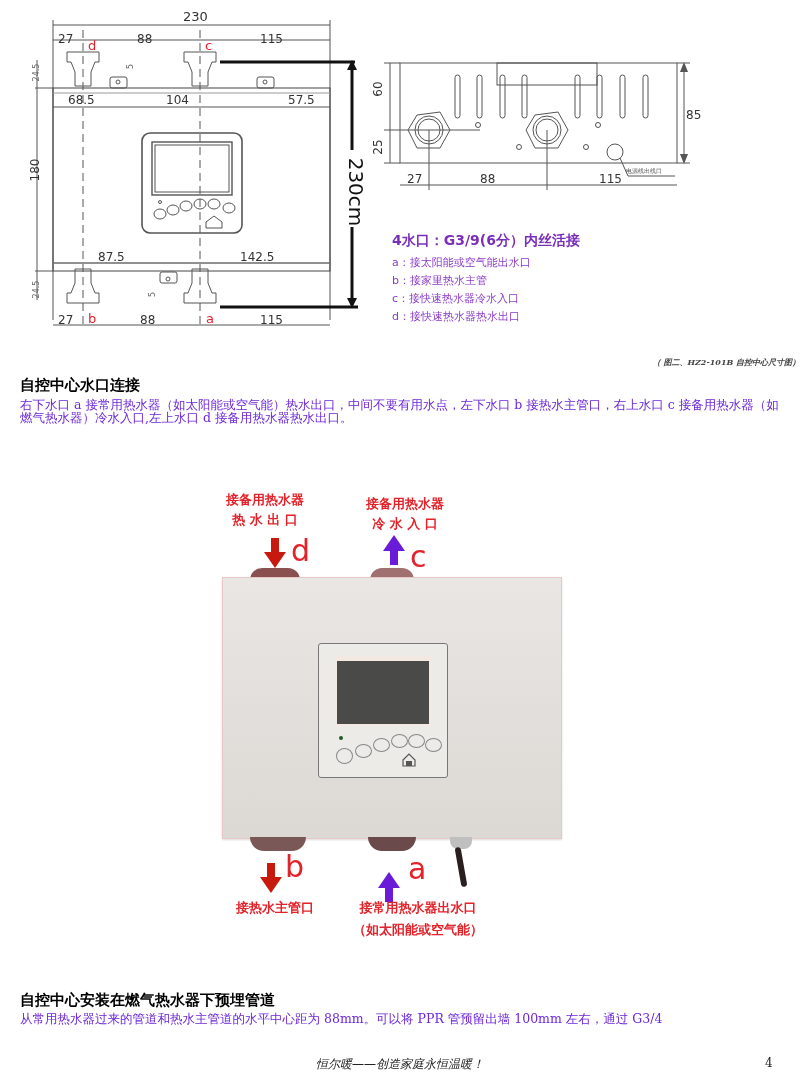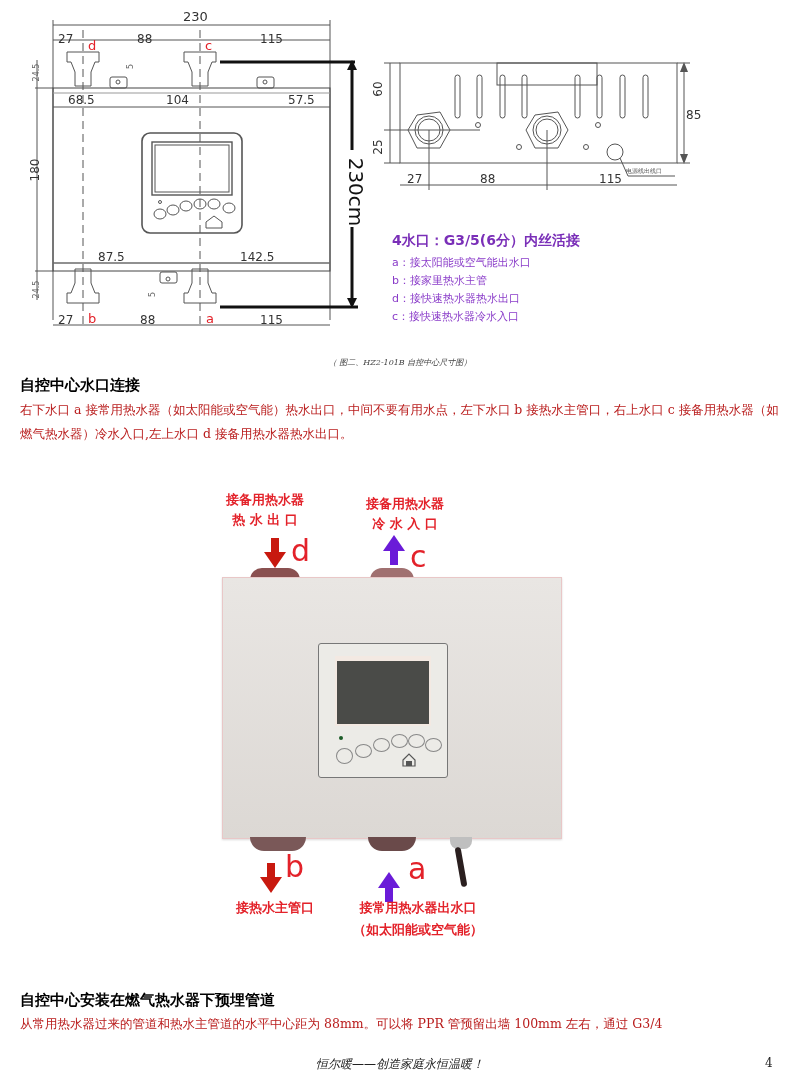--- a/index.html
+++ b/index.html
@@ -4,23 +4,23 @@
 <style>
   html, body { margin:0; padding:0; background:#ffffff; }
   body { width:800px; height:1085px; position:relative; overflow:hidden; font-family:"DejaVu Serif", serif; color:#111; }
   .abs { position:absolute; }
   .dim { font-family:"DejaVu Sans", sans-serif; font-size:12px; color:#333; }
   .dim-sm { font-family:"DejaVu Sans", sans-serif; font-size:8px; color:#666; }
   .red { color:#e3222a; font-family:"DejaVu Sans", sans-serif; }
   .legend { position:absolute; left:392px; top:232px; width:290px; font-family:"DejaVu Sans", sans-serif; color:#7a2fb8; }
   .legend .title { font-size:14px; font-weight:bold; color:#7a2fb8; margin-bottom:4px; }
   .legend .item { font-size:11px; line-height:18px; color:#8a3cc9; }
-  .caption { position:absolute; top:357px; left:0; width:800px; text-align:center; font-size:8px; font-style:italic; color:#444; }
+  .caption { position:absolute; top:357px; left:0; width:800px; text-align:right; font-size:8px; font-style:italic; color:#444;font-weight:bold; }
   .h2 { position:absolute; left:20px; font-family:"DejaVu Sans", sans-serif; font-weight:bold; font-size:15px; color:#000; }
-  .para { position:absolute; left:20px; width:765px; font-size:12.5px; line-height:24px; color:#b91c1c; }
+  .para { position:absolute; left:20px; width:765px; font-size:12.5px; line-height:13px; color:#6d28d9; }
   .photo-label { position:absolute; font-family:"DejaVu Sans", sans-serif; font-weight:bold; font-size:13px; color:#e3222a; text-align:center; line-height:20px; }
   .photo-letter { position:absolute; font-family:"DejaVu Sans", sans-serif; font-size:30px; color:#e3222a; line-height:30px; }
   .footer { position:absolute; top:1056px; left:0; width:800px; text-align:center; font-size:12px; font-style:italic; color:#222; }
   .pageno { position:absolute; top:1056px; left:765px; font-size:12px; color:#222; }
 </style>
 </head>
 <body>
 
 <div class="abs" style="left:0;top:0;width:370px;height:340px;">
   <svg width="370" height="340" style="position:absolute;left:0;top:0;">
@@ -151,25 +151,25 @@
   <span class="abs dim" style="left:0px;top:42px;transform:rotate(-90deg);">60</span>
   <span class="abs dim" style="left:0px;top:100px;transform:rotate(-90deg);">25</span>
   <span class="abs dim" style="left:316px;top:68px;">85</span>
   <span class="abs dim" style="left:37px;top:132px;">27</span>
   <span class="abs dim" style="left:110px;top:132px;">88</span>
   <span class="abs dim" style="left:229px;top:132px;">115</span>
   <span class="abs" style="left:256px;top:127px;font-family:'DejaVu Sans',sans-serif;font-size:6px;color:#555;">电源线出线口</span>
 </div>
 
 <div class="legend">
-  <div class="title">4水口：G3/5(6分）内丝活接</div>
+  <div class="title">4水口：G3/9(6分）内丝活接</div>
   <div class="item">a：接太阳能或空气能出水口</div>
   <div class="item">b：接家里热水主管</div>
+  <div class="item">c：接快速热水器冷水入口</div>
   <div class="item">d：接快速热水器热水出口</div>
-  <div class="item">c：接快速热水器冷水入口</div>
 </div>
 
 <div class="caption">（ 图二、HZ2-101B 自控中心尺寸图）</div>
 
 <div class="h2" style="top:376px;">自控中心水口连接</div>
 <div class="para" style="top:398px;">右下水口 a 接常用热水器（如太阳能或空气能）热水出口，中间不要有用水点，左下水口 b 接热水主管口，右上水口 c 接备用热水器（如燃气热水器）冷水入口,左上水口 d 接备用热水器热水出口。</div>
 
 <div class="abs" style="left:200px;top:480px;width:380px;height:470px;">
   <div class="photo-label" style="left:0px;top:10px;width:130px;">
     <div>接备用热水器</div>

